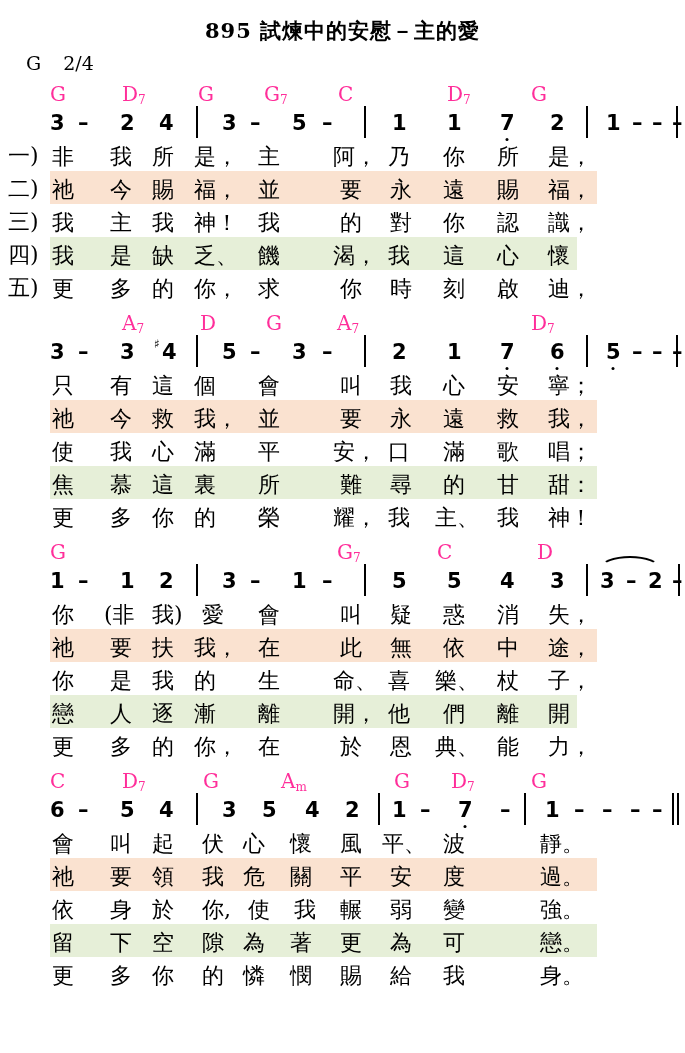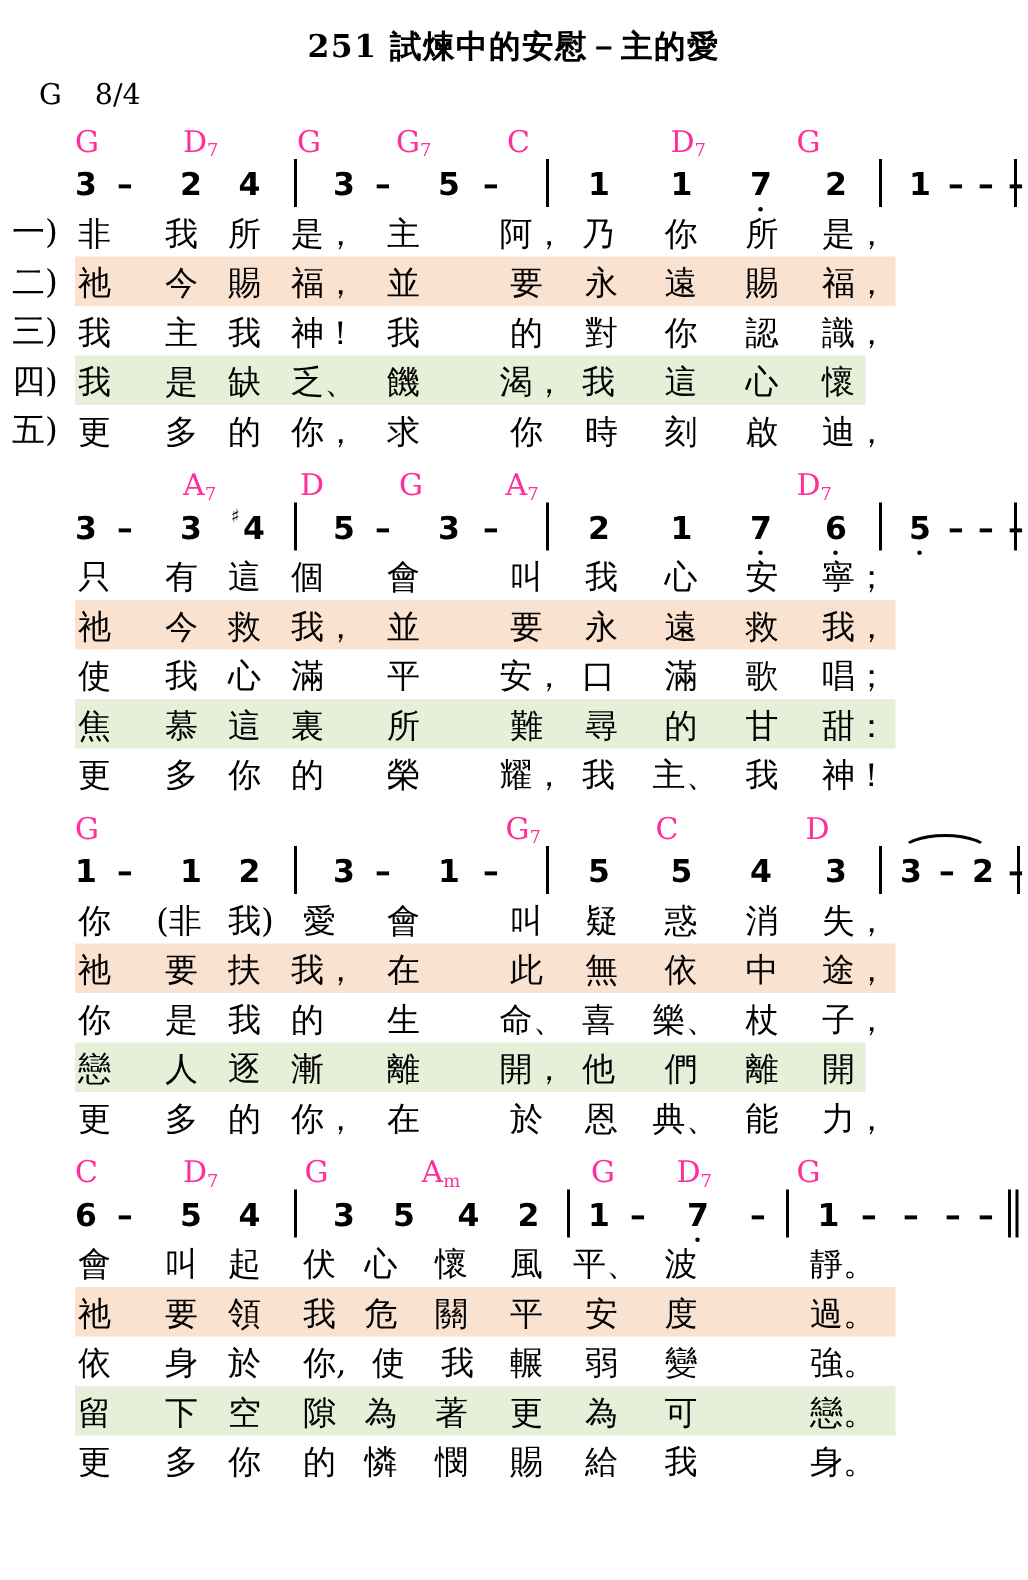--- a/index.html
+++ b/index.html
@@ -154,24 +154,24 @@
     bottom: 3px;
     font-size: 22px;
     line-height: 1;
     font-family: "DejaVu Serif", "Liberation Serif", serif;
     white-space: nowrap;
   }
 </style>
 </head>
 <body>
 
-<div class="title">251 試煉中的安慰－主的愛</div>
+<div class="title">895 試煉中的安慰－主的愛</div>
 
 <div class="keyrow">
-  <span class="key">G</span><span class="meter">8/4</span>
+  <span class="key">G</span><span class="meter">2/4</span>
 </div>
 
 <div id="systems-root">
     <div class="system">
       <div class="chordline">
         <span class="chord" style="left: 50px;">G</span>
         <span class="chord" style="left: 122px;">D<sub>7</sub></span>
         <span class="chord" style="left: 198px;">G</span>
         <span class="chord" style="left: 264px;">G<sub>7</sub></span>
         <span class="chord" style="left: 338px;">C</span>

